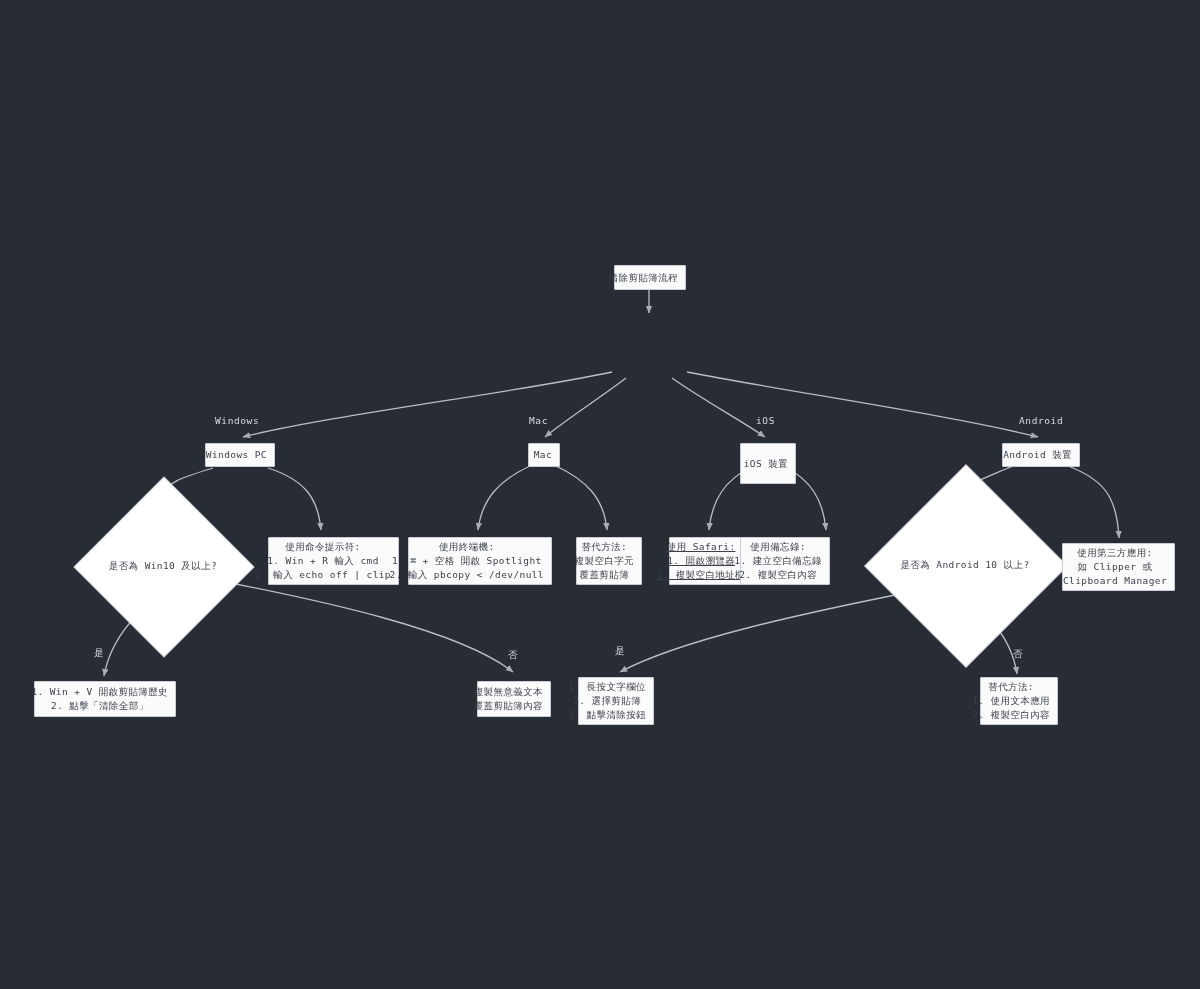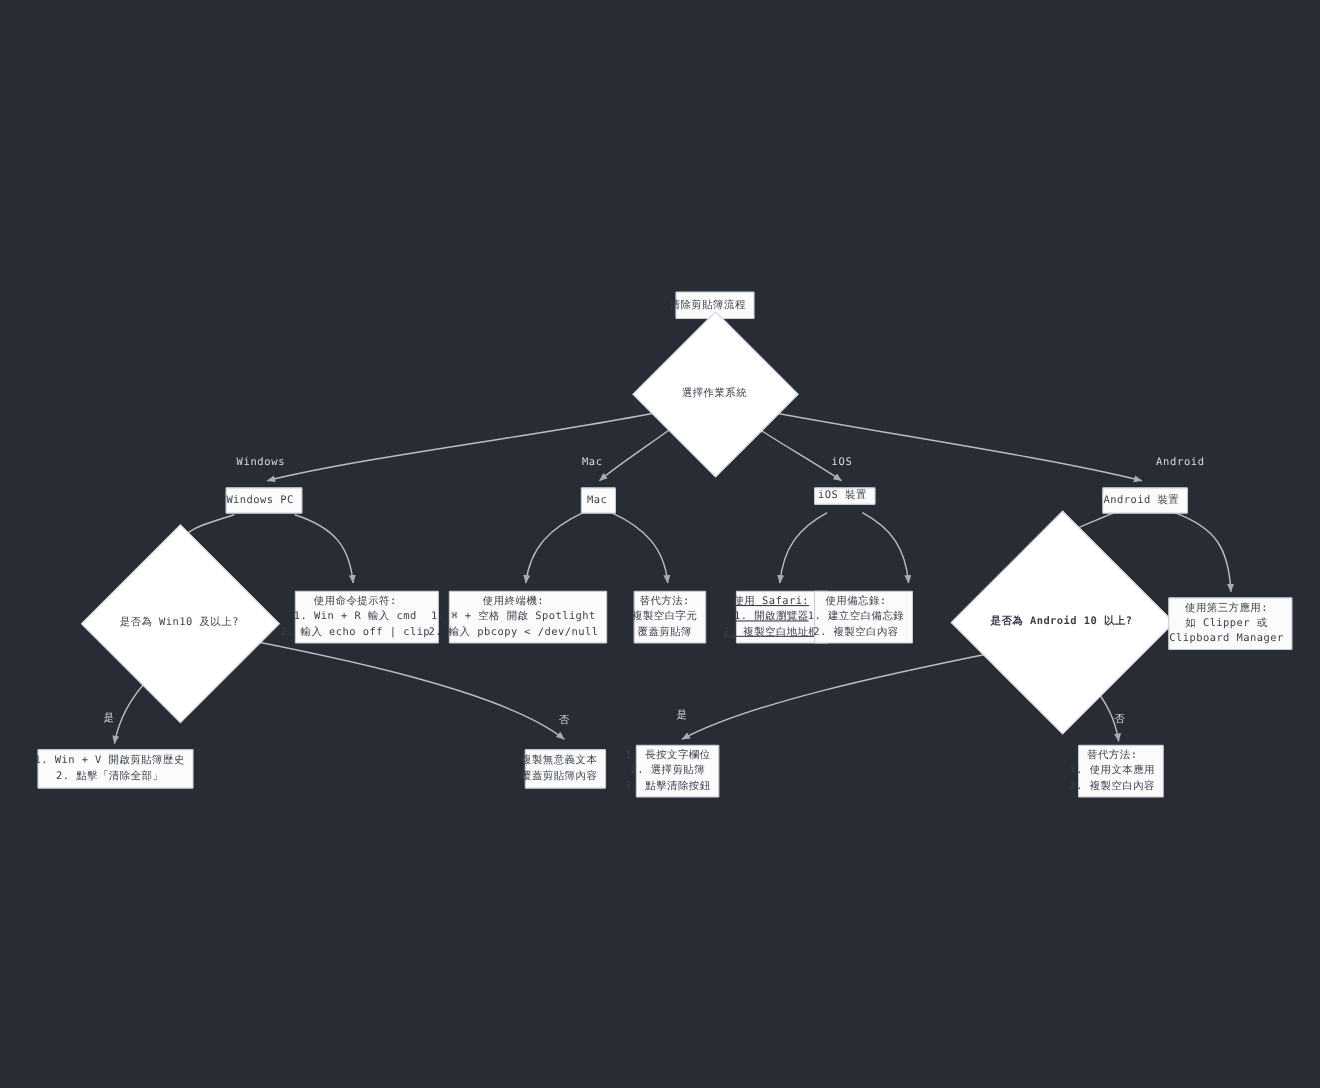--- a/index.html
+++ b/index.html
@@ -132,34 +132,30 @@
 
     <path class="edge-path" d="M910,592 C800,614 680,640 620,672" marker-end="url(#arrow)"></path>
 
     <path class="edge-path" d="M989,617 C1006,638 1014,654 1017,674" marker-end="url(#arrow)"></path>
   </svg>
 
   <div class="node rect" style="left:614px; top:265px; width:72px; height:25px;">
     <span>清除剪貼簿流程</span>
   </div>
 
-  <div class="diamond-wrap" style="left:597px; top:305px; width:105px; height:105px;">
-    <div class="diamond-shape"></div>
-    <span class="diamond-label">選擇作業系統</span>
-  </div>
 
   <div class="node rect" style="left:205px; top:443px; width:70px; height:24px;">
     <span>Windows PC</span>
   </div>
 
   <div class="node rect" style="left:528px; top:443px; width:32px; height:24px;">
     <span>Mac</span>
   </div>
 
-  <div class="node rect" style="left:740px; top:443px; width:56px; height:16px;">
+  <div class="node rect" style="left:740px; top:443px; width:56px; height:41px;">
     <span>iOS 裝置</span>
   </div>
 
   <div class="node rect" style="left:1002px; top:443px; width:78px; height:24px;">
     <span>Android 裝置</span>
   </div>
 
   <div class="diamond-wrap" style="left:100px; top:503px; width:126px; height:126px;">
     <div class="diamond-shape"></div>
     <span class="diamond-label">是否為 Win10 及以上?</span>
@@ -188,21 +184,21 @@
 1. 開啟瀏覽器
 2. 複製空白地址欄</span>
   </div>
 
   <div class="node rect" style="left:740px; top:537px; width:90px; height:48px;">
     <span>使用備忘錄:
 1. 建立空白備忘錄
 2. 複製空白內容</span>
   </div>
 
-  <div class="diamond-wrap" style="left:894px; top:494px; width:142px; height:142px;font-weight:bold;">
+  <div class="diamond-wrap" style="left:894px; top:494px; width:142px; height:142px;">
     <div class="diamond-shape"></div>
     <span class="diamond-label">是否為 Android 10 以上?</span>
   </div>
 
   <div class="node rect" style="left:1062px; top:543px; width:113px; height:48px;">
     <span>使用第三方應用:
 如 Clipper 或
 Clipboard Manager</span>
   </div>
 
@@ -227,21 +223,21 @@
 1. 使用文本應用
 2. 複製空白內容</span>
   </div>
 
   <span class="edge-label" style="left:215px; top:415px;">Windows</span>
 
   <span class="edge-label" style="left:529px; top:415px;">Mac</span>
 
   <span class="edge-label" style="left:756px; top:415px;">iOS</span>
 
-  <span class="edge-label" style="left:1019px; top:415px;margin-left:32px;">Android</span>
+  <span class="edge-label" style="left:1019px; top:415px;">Android</span>
 
   <span class="edge-label" style="left:94px; top:647px;">是</span>
 
   <span class="edge-label" style="left:508px; top:649px;">否</span>
 
   <span class="edge-label" style="left:615px; top:645px;">是</span>
 
   <span class="edge-label" style="left:1013px; top:648px;">否</span>
 
 </div>

